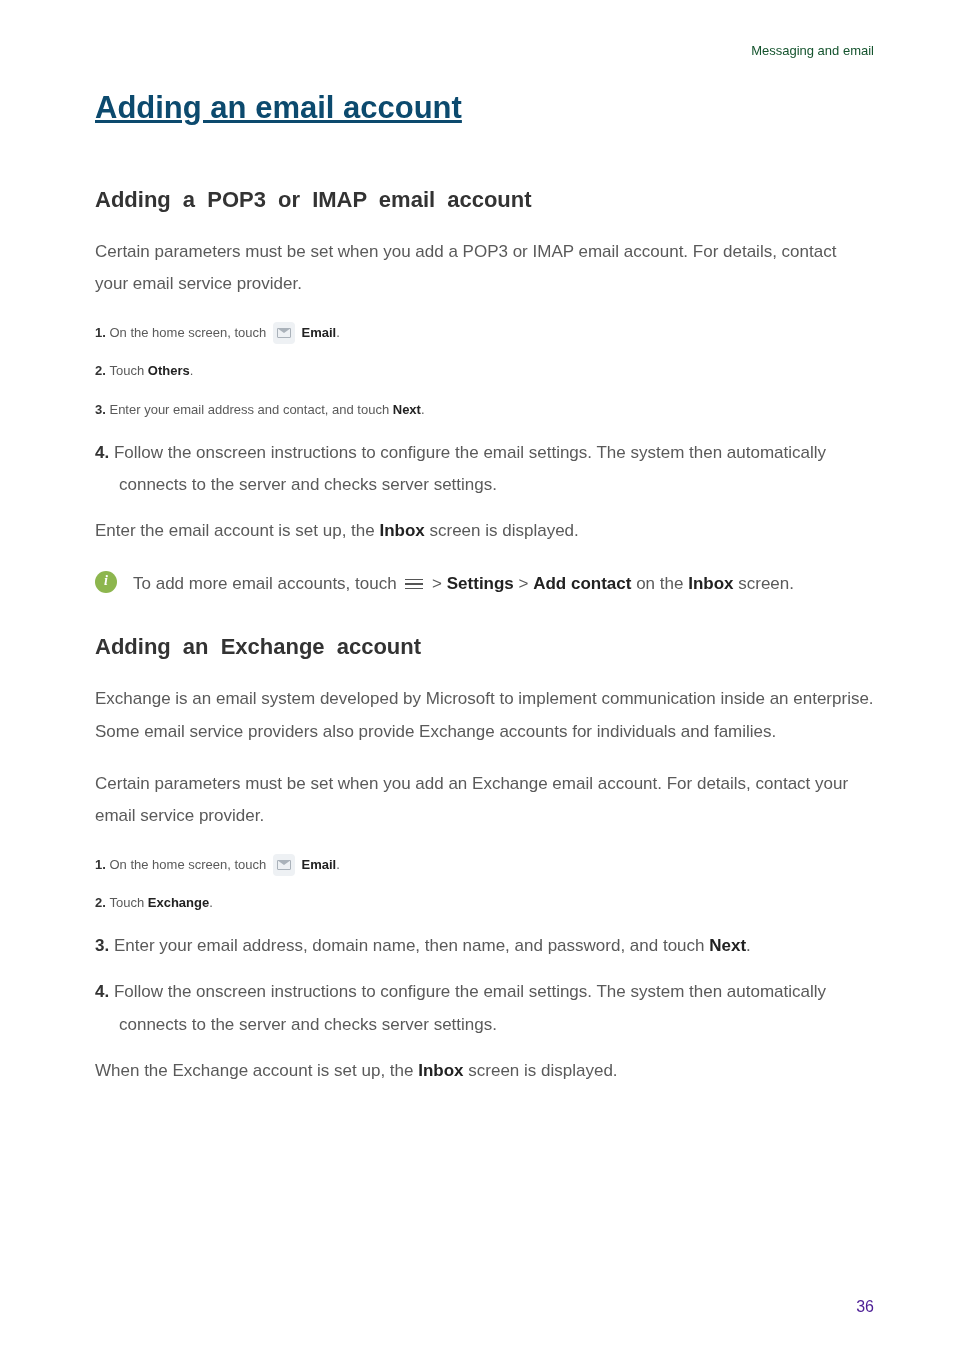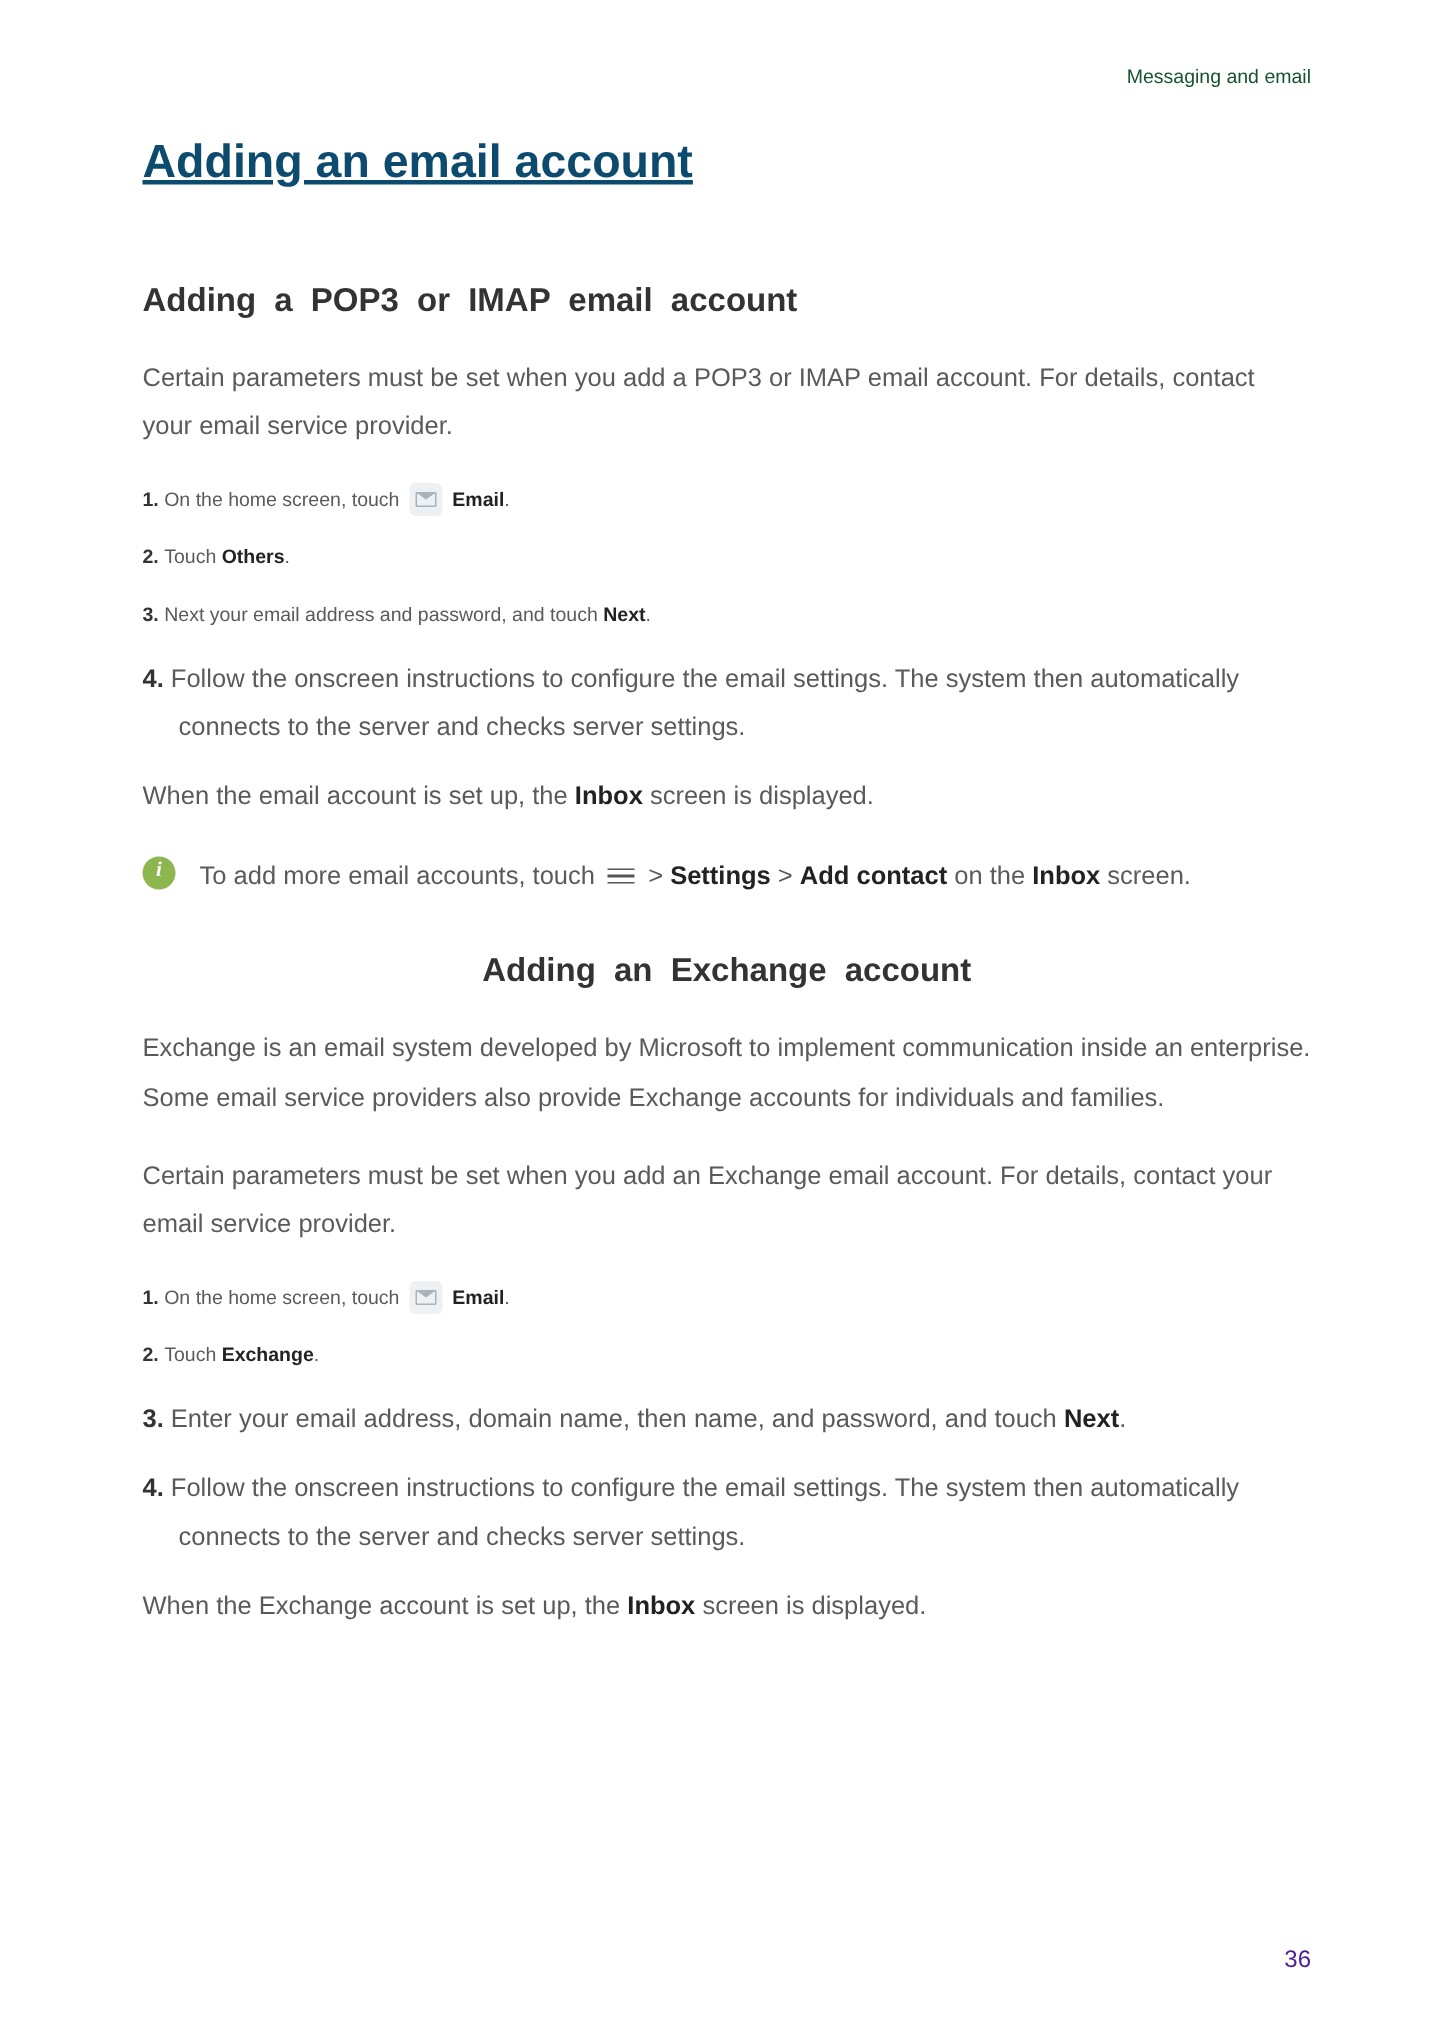--- a/index.html
+++ b/index.html
@@ -131,21 +131,20 @@
     }
     .menu-icon span {
       display: block;
       width: 18px;
       height: 1.5px;
       background: #555;
       margin: 3px 0;
     }
     .section-spacing {
       margin-top: 28px;
-      text-align: center;
     }
     .page-number {
       position: absolute;
       bottom: 32px;
       right: 80px;
       font-size: 16px;
       color: #4c1d95;
     }
   </style>
 </head>
@@ -163,29 +162,29 @@
   <span class="num">1. </span><span>On the home screen, touch</span>
   <span class="inline-icon-box"><span class="envelope"></span></span>
   <span class="bold">Email</span><span>.</span>
 </div>
 
 <div class="list-item">
   <span class="num">2. </span><span>Touch </span><span class="bold">Others</span><span>.</span>
 </div>
 
 <div class="list-item">
-  <span class="num">3. </span><span>Next your email address and password, and touch </span><span class="bold">Next</span><span>.</span>
+  <span class="num">3. </span><span>Enter your email address and contact, and touch </span><span class="bold">Next</span><span>.</span>
 </div>
 
 <div class="list-item-multiline">
   <span class="num" style="margin-left:-24px;">4. </span><span>Follow the onscreen instructions to configure the email settings. The system then automatically connects to the server and checks server settings.</span>
 </div>
 
 <p class="body-text">
-  <span>When the email account is set up, the </span><span class="bold">Inbox</span><span> screen is displayed.</span>
+  <span>Enter the email account is set up, the </span><span class="bold">Inbox</span><span> screen is displayed.</span>
 </p>
 
 <div class="info-row">
   <div class="info-icon">
       <span>i</span>
     </div>
   <span>To add more email accounts, touch</span>
   <span class="menu-icon"><span></span><span></span><span></span></span>
   &gt; <span class="bold">Settings</span> &gt; <span class="bold">Add contact</span><span> on the </span><span class="bold">Inbox</span><span> screen.</span>
 </div>

